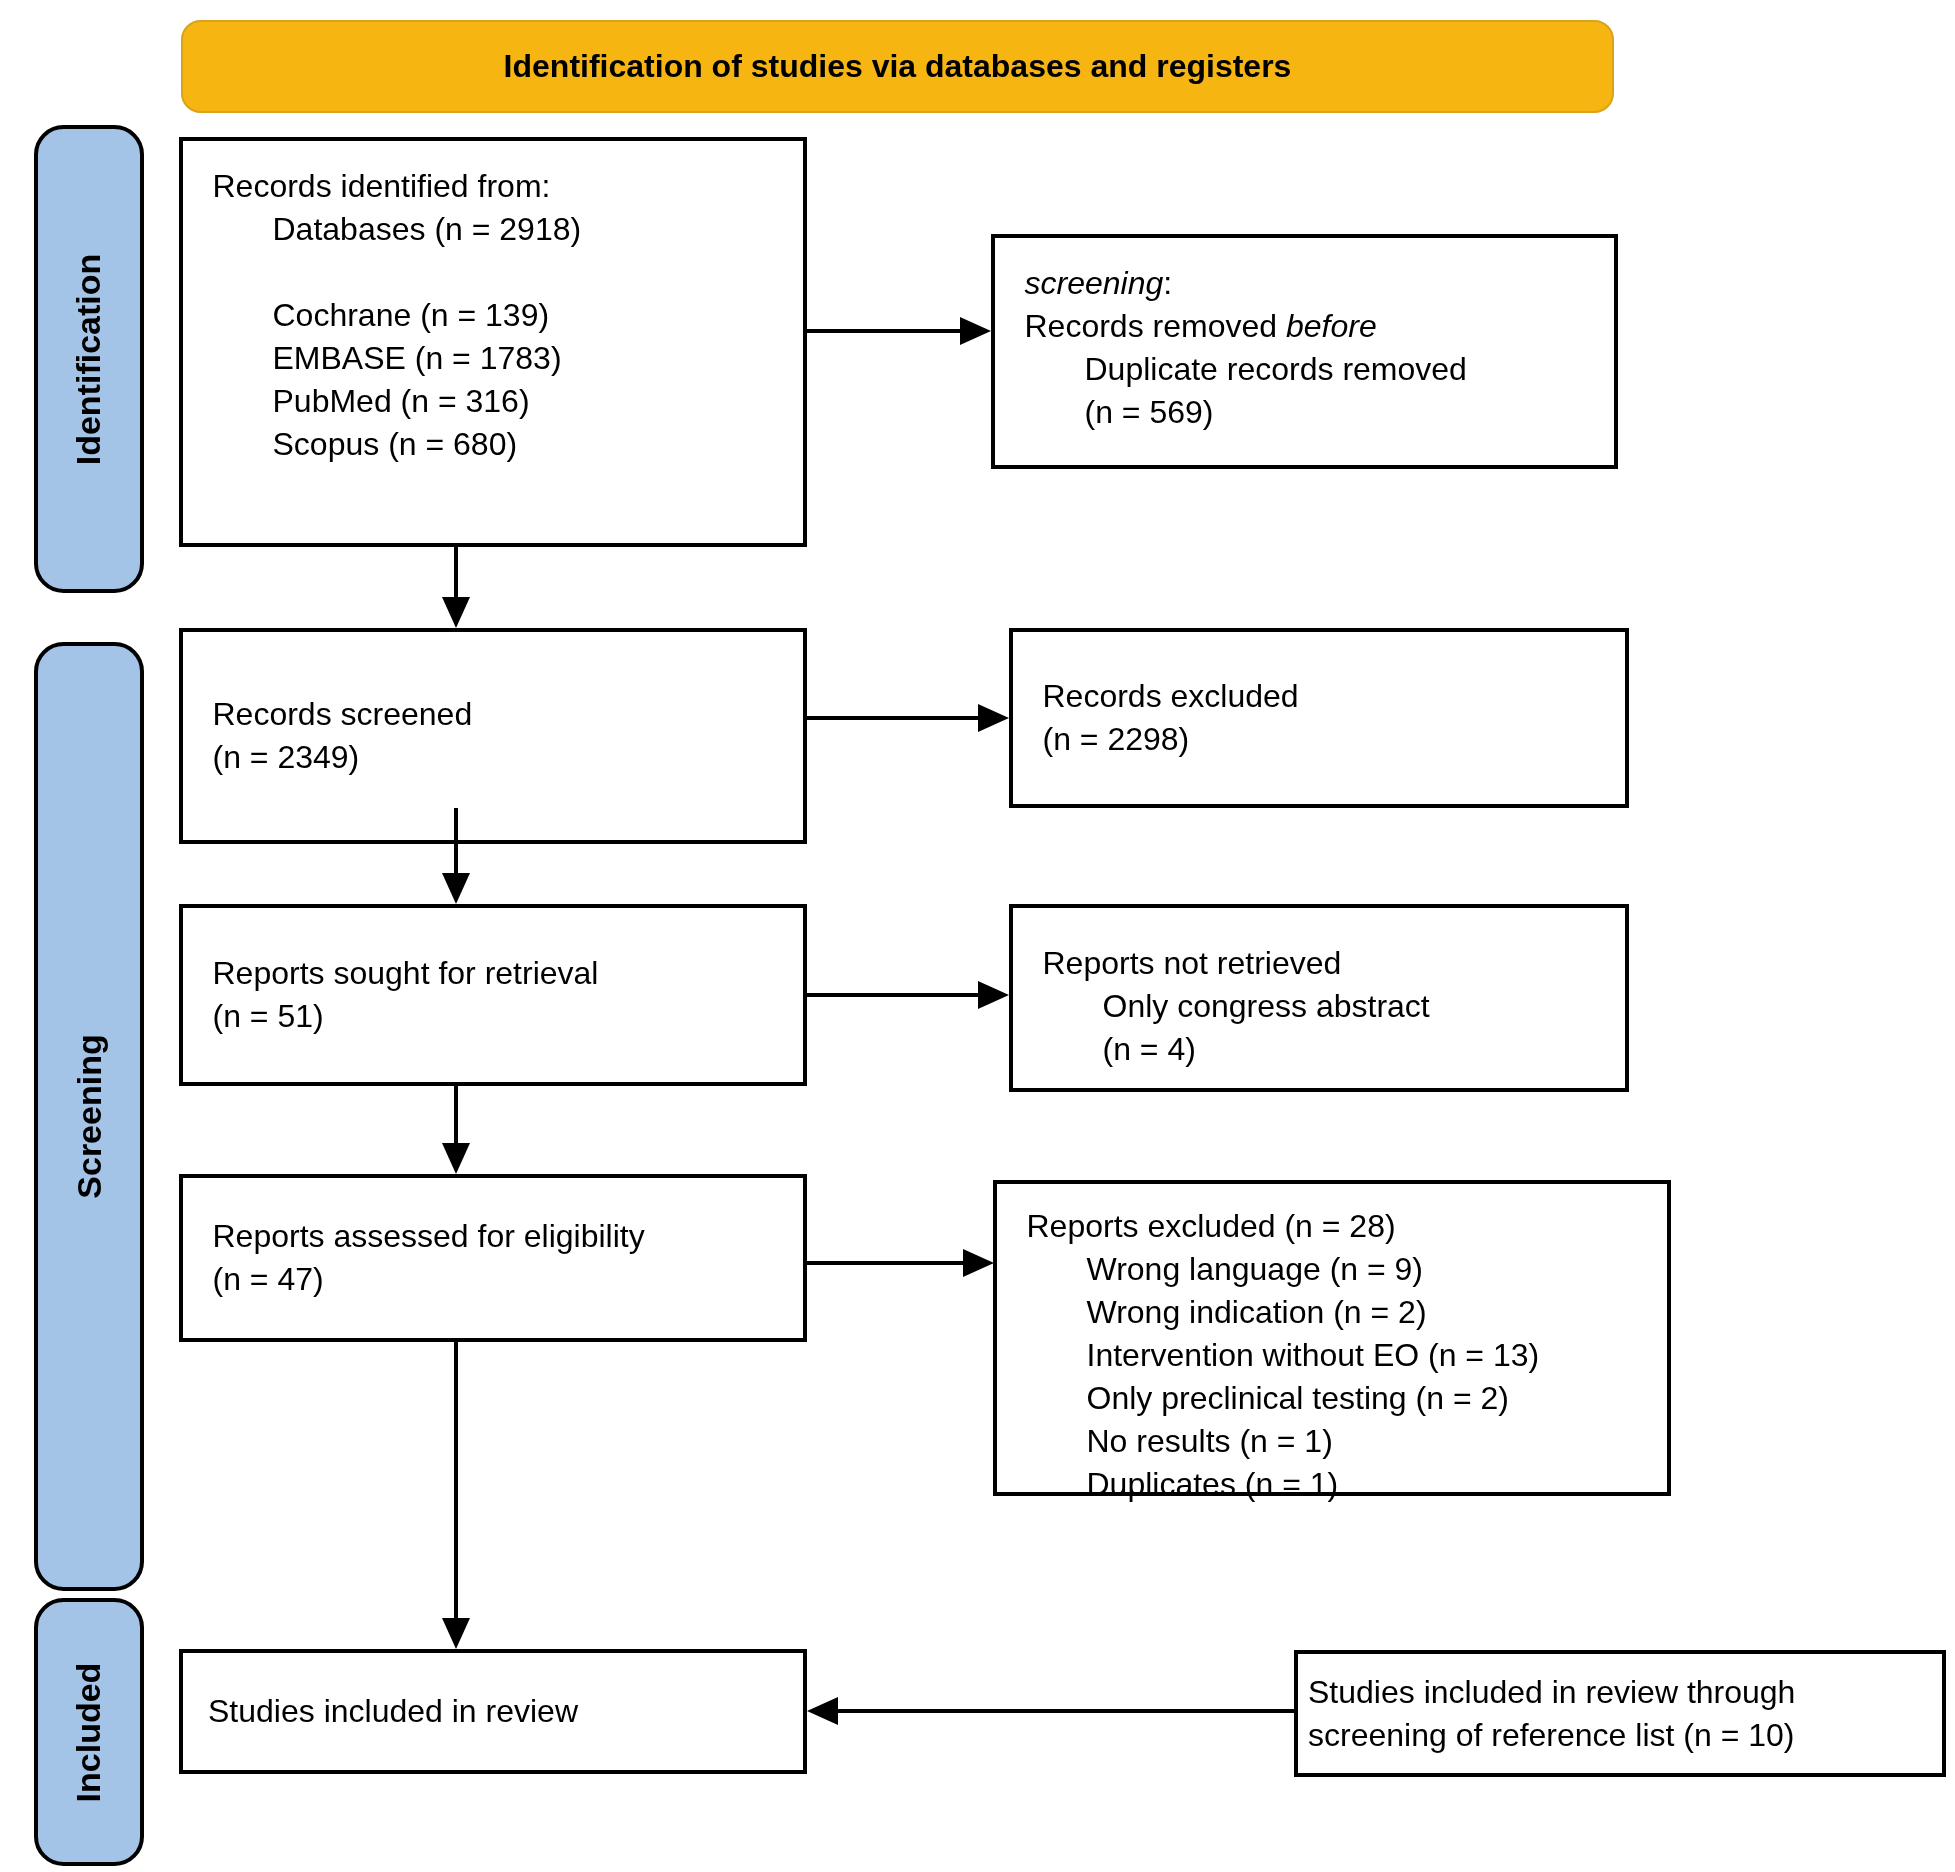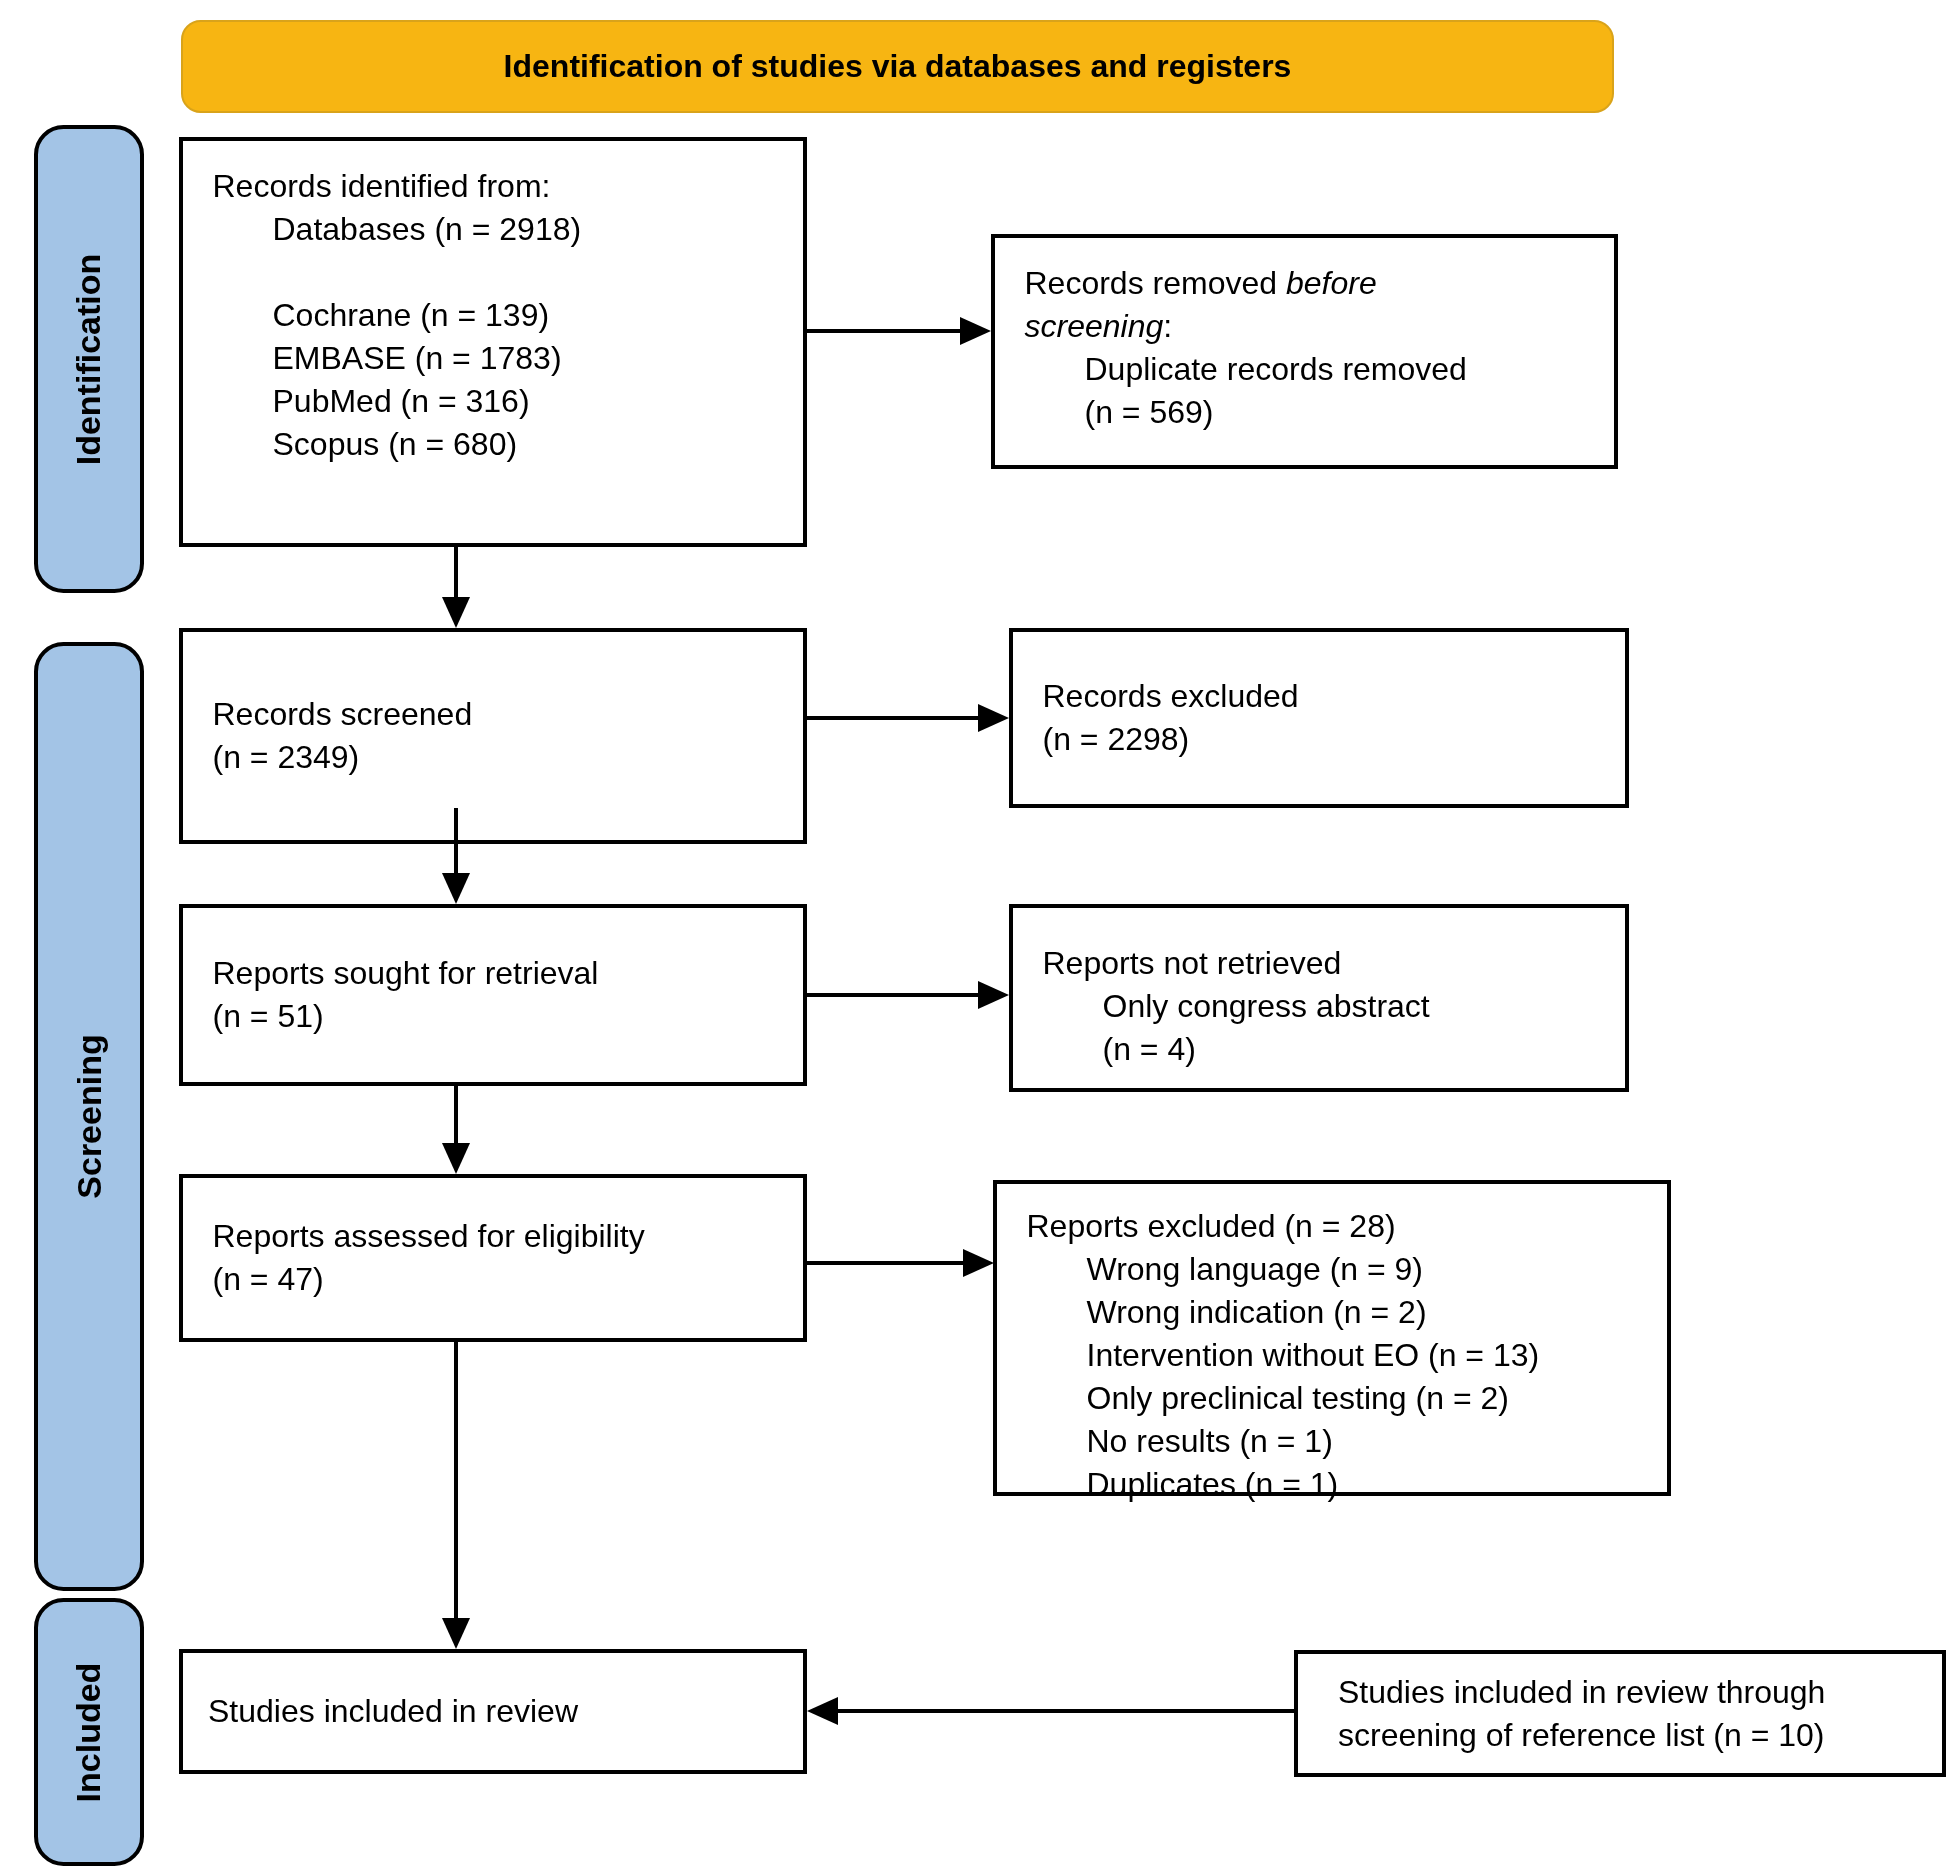--- a/index.html
+++ b/index.html
@@ -69,22 +69,22 @@
     <div class="line">Databases (n = 2918)</div>
     <div class="line"></div>
     <div class="line">Cochrane (n = 139)</div>
     <div class="line">EMBASE (n = 1783)</div>
     <div class="line">PubMed (n = 316)</div>
     <div class="line">Scopus (n = 680)</div>
   </div>
 </div>
 
 <div class="box pad" style="left:991px;top:234px;width:627px;height:235px;">
+  <div class="line"><i>screening</i><span>:</span></div>
   <div class="line"><span>Records removed </span><i>before</i></div>
-  <div class="line"><i>screening</i><span>:</span></div>
   <div class="sub">
     <div class="line">Duplicate records removed</div>
     <div class="line">(n = 569)</div>
   </div>
 </div>
 
 <div class="box center" style="left:179px;top:628px;width:628px;height:216px;">
   <div class="line">Records screened</div>
   <div class="line">(n = 2349)</div>
 </div>
@@ -121,21 +121,21 @@
     <div class="line">Only preclinical testing (n = 2)</div>
     <div class="line">No results (n = 1)</div>
     <div class="line">Duplicates (n = 1)</div>
   </div>
 </div>
 
 <div class="box center" style="left:179px;top:1649px;width:628px;height:125px;padding-left:25px;">
   <div class="line">Studies included in review</div>
 </div>
 
-<div class="box center" style="left:1294px;top:1650px;width:652px;height:127px;padding-left:40px;">
+<div class="box center" style="left:1294px;top:1650px;width:652px;height:127px;padding-left:10px;">
   <div class="line">Studies included in review through</div>
   <div class="line">screening of reference list (n = 10)</div>
 </div>
 
 <div>
   <div class="vline" style="left:454px;top:547px;height:50px;"></div>
   <div class="head-down" style="left:442px;top:597px;"></div>
 </div>
 
 <div>

